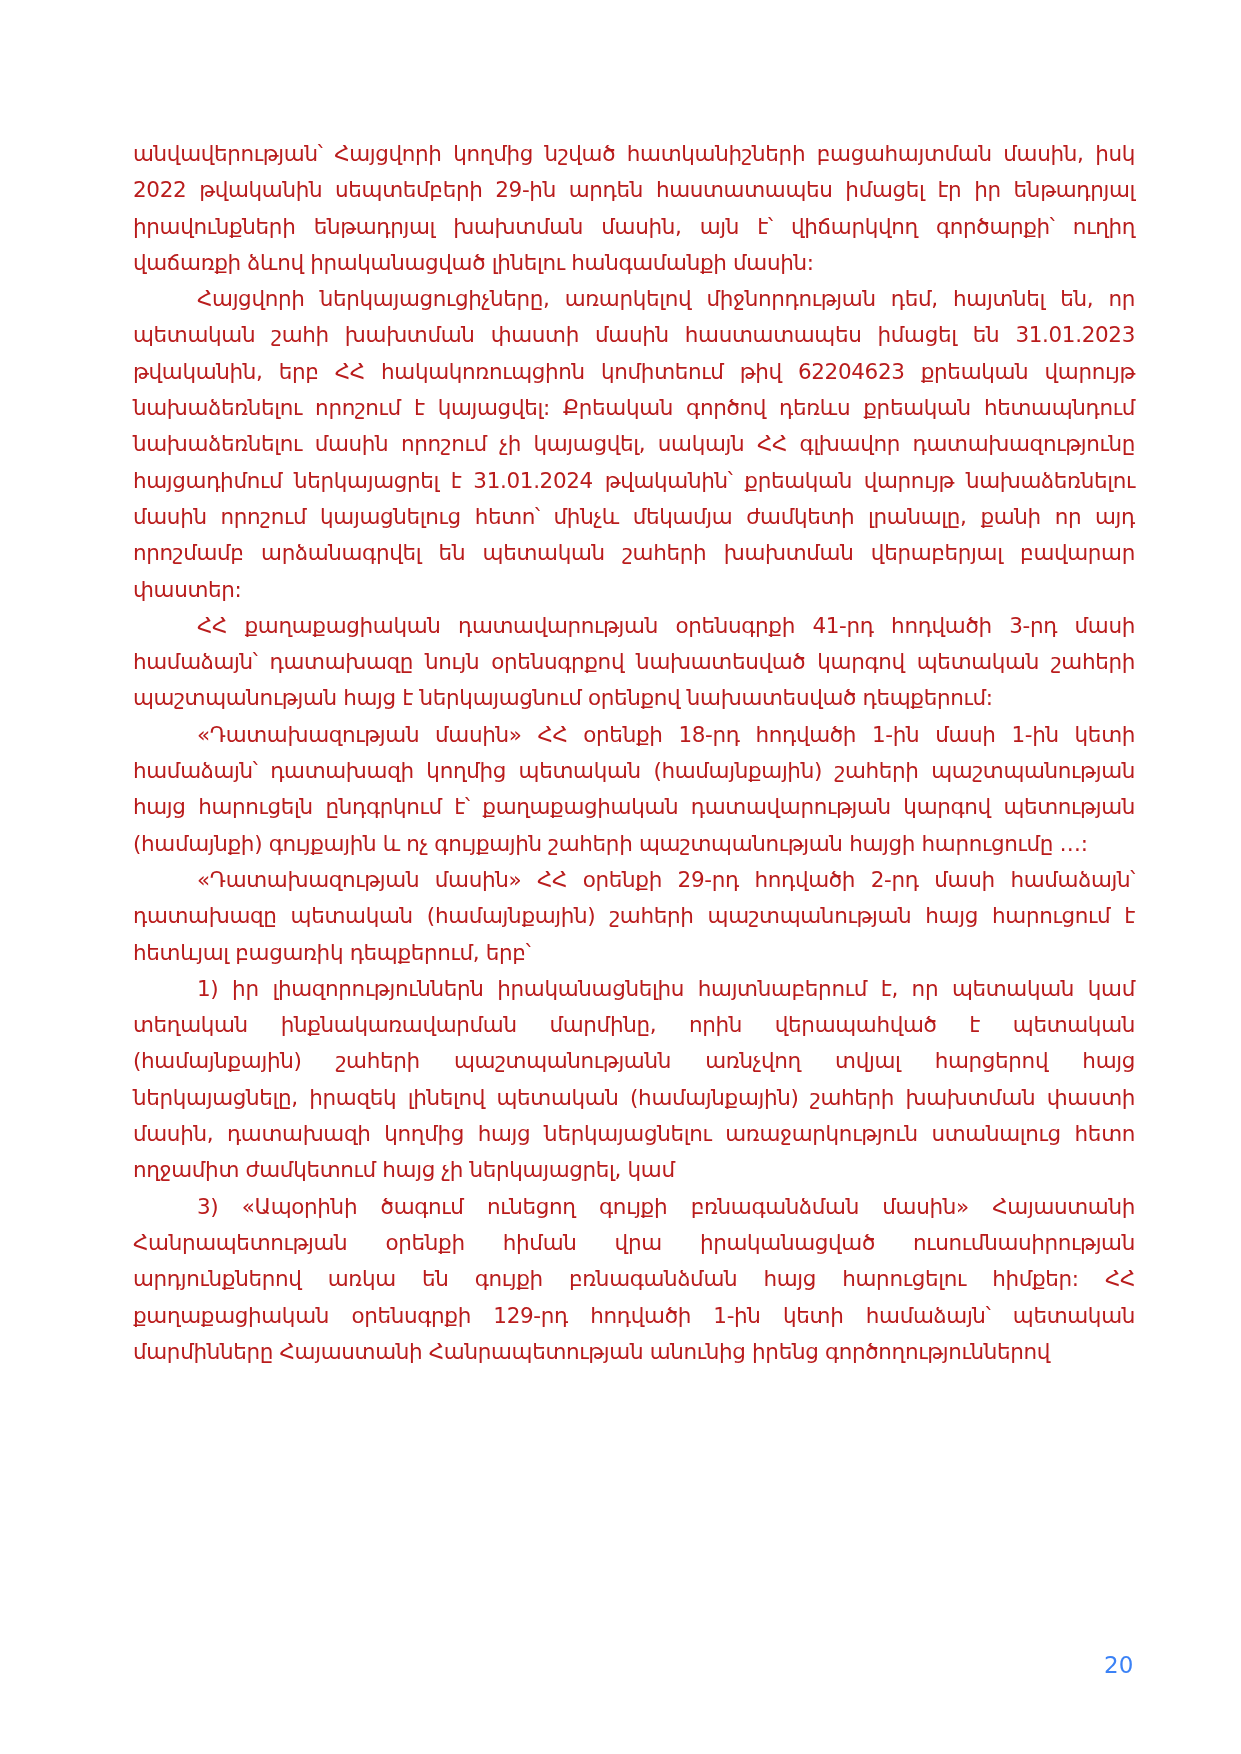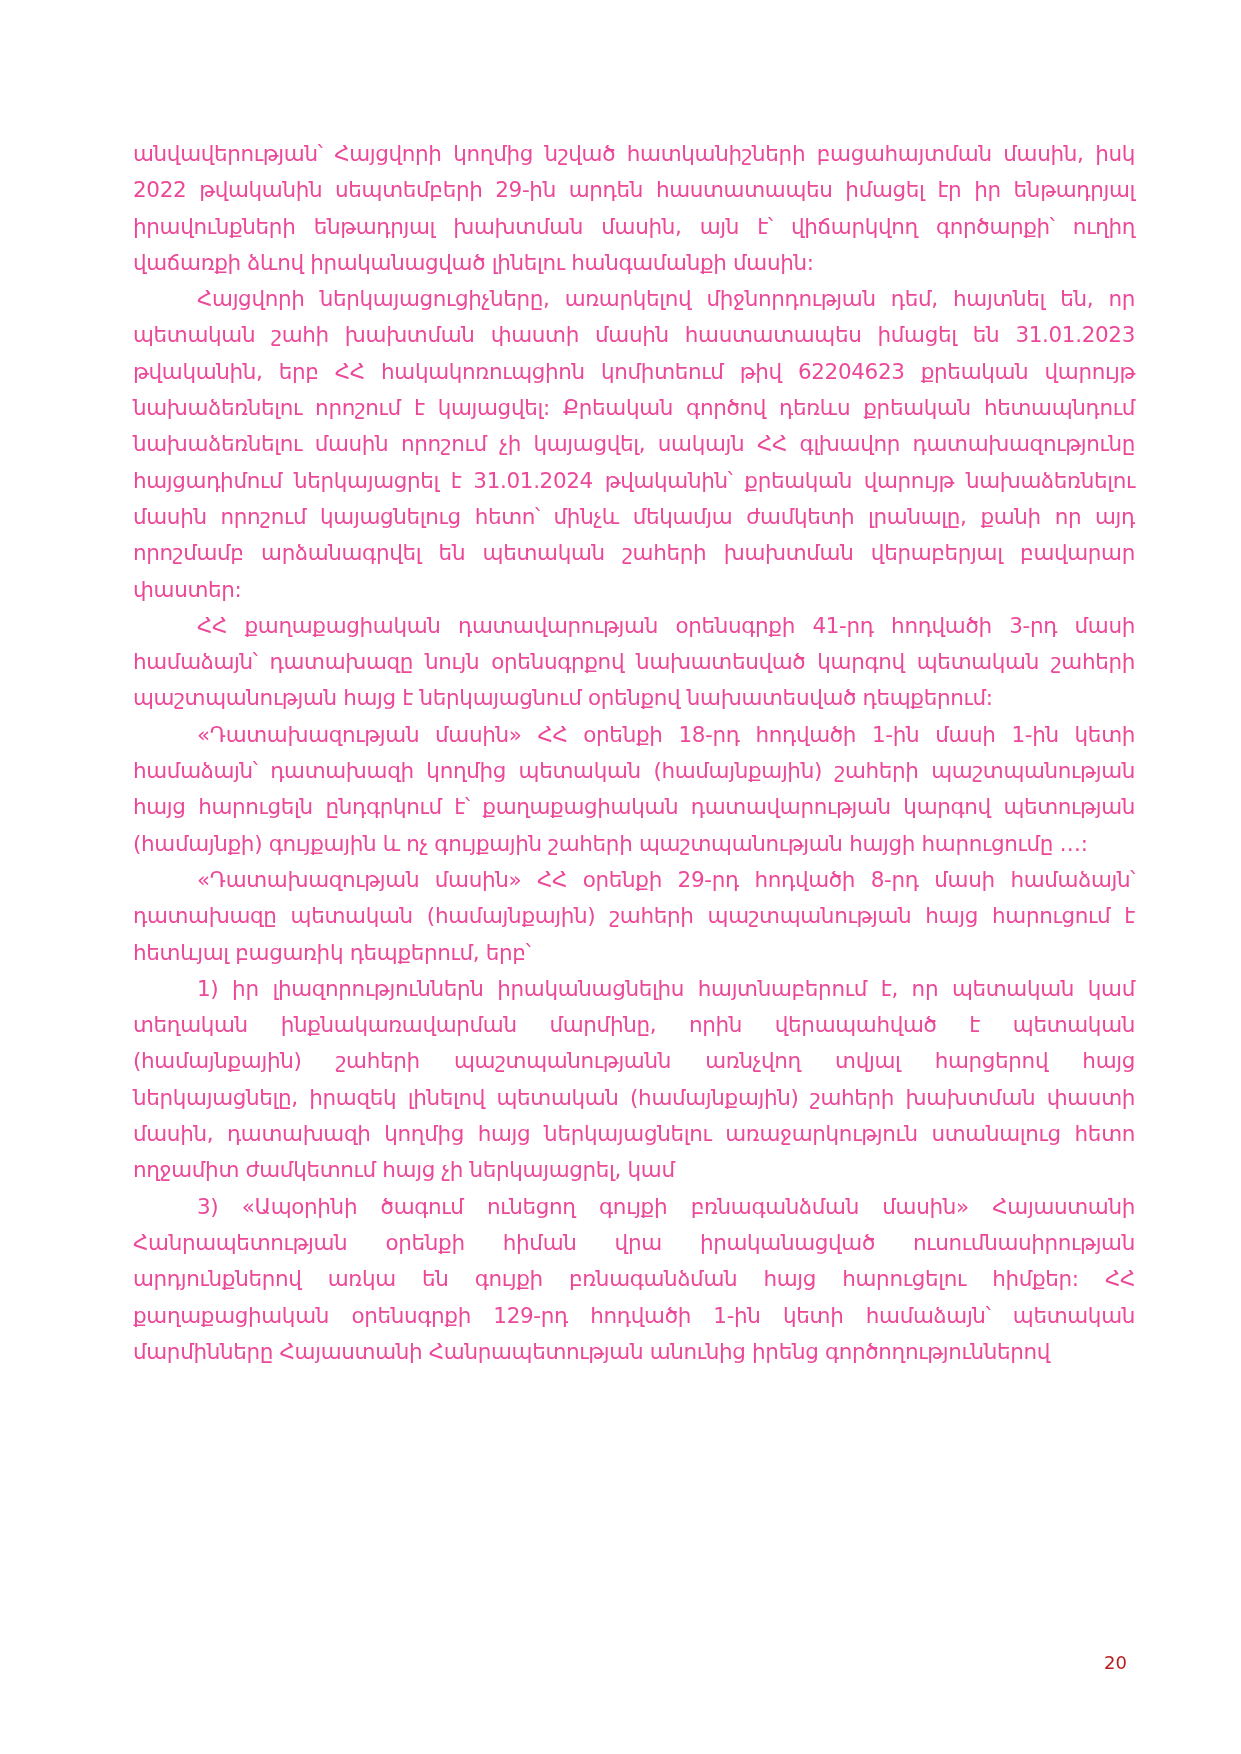--- a/index.html
+++ b/index.html
@@ -14,48 +14,48 @@
       overflow: hidden;
     }
     .page {
       position: absolute;
       left: 133px;
       top: 136px;
       width: 1002px;
       font-family: "DejaVu Sans", sans-serif;
       font-size: 21.5px;
       line-height: 36.3px;
-      color: #ec4899;
+      color: #b91c1c;
       letter-spacing: -0.35px;
       word-spacing: 0px;
     }
     .page p {
       margin: 0;
       text-align: justify;
       text-align-last: left;
       hyphens: none;
     }
     .page p.indent {
       text-indent: 64px;
     }
     .page-number {
       position: absolute;
       left: 1104px;
       top: 1652px;
       font-family: "DejaVu Sans", sans-serif;
-      font-size: 18px;
-      color: #b91c1c;
+      font-size: 23px;
+      color: #3b82f6;
     }
   </style>
 </head>
 <body>
 
 <div class="page">
   <p class="">անվավերության՝ Հայցվորի կողմից նշված հատկանիշների բացահայտման մասին, իսկ 2022 թվականին սեպտեմբերի 29-ին արդեն հաստատապես իմացել էր իր ենթադրյալ իրավունքների ենթադրյալ խախտման մասին, այն է՝ վիճարկվող գործարքի՝ ուղիղ վաճառքի ձևով իրականացված լինելու հանգամանքի մասին:</p>
   <p class="indent">Հայցվորի ներկայացուցիչները, առարկելով միջնորդության դեմ, հայտնել են, որ պետական շահի խախտման փաստի մասին հաստատապես իմացել են 31.01.2023 թվականին, երբ ՀՀ հակակոռուպցիոն կոմիտեում թիվ 62204623 քրեական վարույթ նախաձեռնելու որոշում է կայացվել: Քրեական գործով դեռևս քրեական հետապնդում նախաձեռնելու մասին որոշում չի կայացվել, սակայն ՀՀ գլխավոր դատախազությունը հայցադիմում ներկայացրել է 31.01.2024 թվականին՝ քրեական վարույթ նախաձեռնելու մասին որոշում կայացնելուց հետո՝ մինչև մեկամյա ժամկետի լրանալը, քանի որ այդ որոշմամբ արձանագրվել են պետական շահերի խախտման վերաբերյալ բավարար փաստեր:</p>
   <p class="indent">ՀՀ քաղաքացիական դատավարության օրենսգրքի 41-րդ հոդվածի 3-րդ մասի համաձայն՝ դատախազը նույն օրենսգրքով նախատեսված կարգով պետական շահերի պաշտպանության հայց է ներկայացնում օրենքով նախատեսված դեպքերում:</p>
   <p class="indent">«Դատախազության մասին» ՀՀ օրենքի 18-րդ հոդվածի 1-ին մասի 1-ին կետի համաձայն՝ դատախազի կողմից պետական (համայնքային) շահերի պաշտպանության հայց հարուցելն ընդգրկում է՝ քաղաքացիական դատավարության կարգով պետության (համայնքի) գույքային և ոչ գույքային շահերի պաշտպանության հայցի հարուցումը …:</p>
-  <p class="indent">«Դատախազության մասին» ՀՀ օրենքի 29-րդ հոդվածի 8-րդ մասի համաձայն՝ դատախազը պետական (համայնքային) շահերի պաշտպանության հայց հարուցում է հետևյալ բացառիկ դեպքերում, երբ՝</p>
+  <p class="indent">«Դատախազության մասին» ՀՀ օրենքի 29-րդ հոդվածի 2-րդ մասի համաձայն՝ դատախազը պետական (համայնքային) շահերի պաշտպանության հայց հարուցում է հետևյալ բացառիկ դեպքերում, երբ՝</p>
   <p class="indent">1) իր լիազորություններն իրականացնելիս հայտնաբերում է, որ պետական կամ տեղական ինքնակառավարման մարմինը, որին վերապահված է պետական (համայնքային) շահերի պաշտպանությանն առնչվող տվյալ հարցերով հայց ներկայացնելը, իրազեկ լինելով պետական (համայնքային) շահերի խախտման փաստի մասին, դատախազի կողմից հայց ներկայացնելու առաջարկություն ստանալուց հետո ողջամիտ ժամկետում հայց չի ներկայացրել, կամ</p>
   <p class="indent">3) «Ապօրինի ծագում ունեցող գույքի բռնագանձման մասին» Հայաստանի Հանրապետության օրենքի հիման վրա իրականացված ուսումնասիրության արդյունքներով առկա են գույքի բռնագանձման հայց հարուցելու հիմքեր: ՀՀ քաղաքացիական օրենսգրքի 129-րդ հոդվածի 1-ին կետի համաձայն՝ պետական մարմինները Հայաստանի Հանրապետության անունից իրենց գործողություններով</p>
 </div>
 
 <div class="page-number">20</div>
 
 </body></html>

